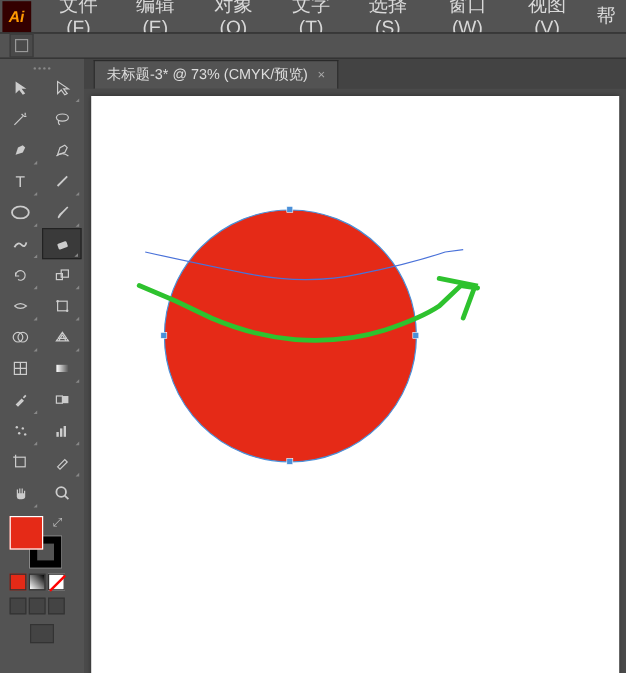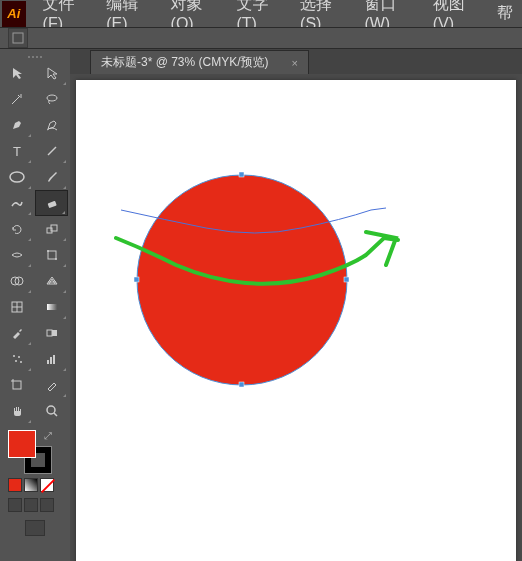--- a/index.html
+++ b/index.html
@@ -1,18 +1,18 @@
 <!DOCTYPE html>
 <html><head>
 <meta charset="utf-8">
 <style>
 *{margin:0;padding:0;box-sizing:border-box;font-family:"Microsoft YaHei",sans-serif;}
 body{background:#4a4a4a;width:522px;height:561px;overflow:hidden;}
 .app{display:flex;flex-direction:column;height:100%;}
-.menubar{height:27px;background:#535353;display:flex;align-items:center;padding-left:2px;}
+.menubar{height:27px;background:#535353;display:flex;align-items:center;padding-left:2px;text-align:center;}
 .ai-logo{width:26px;height:26px;background:#330000;display:flex;align-items:center;justify-content:center;color:#ff9a00;font-weight:bold;font-size:13px;font-style:italic;}
 .menu-items{display:flex;margin-left:8px;height:100%;}
 .menu-item{color:#d8d8d8;font-size:16px;padding:0 9px;display:flex;align-items:center;cursor:default;}
 .control-strip{height:37px;background:#535353;border-top:1px solid #2a2a2a;border-bottom:1px solid #2a2a2a;display:flex;align-items:center;padding-left:8px;}
 .control-btn{width:20px;height:20px;border:1px solid #3a3a3a;background:#4a4a4a;display:flex;align-items:center;justify-content:center;}
 .main{flex:1;display:flex;}
 .toolbox{width:70px;background:#535353;display:flex;flex-direction:column;padding-top:4px;}
 .tool-handle{height:7px;display:flex;align-items:center;justify-content:center;gap:2px;}
 .tool-handle span{width:2px;height:2px;background:#888;border-radius:50%;}
 .tool-grid{display:grid;grid-template-columns:1fr 1fr;}
@@ -30,21 +30,21 @@
 .sw-red{background:#e52a17;}
 .sw-grad{background:linear-gradient(45deg,#fff,#000);}
 .sw-none{background:#fff;position:relative;}
 .sw-none::after{content:"";position:absolute;width:2px;height:18px;background:red;transform:rotate(45deg);left:6px;top:-2px;}
 .mode-row{display:flex;gap:2px;margin-top:6px;margin-left:4px;}
 .mode-btn{width:14px;height:14px;border:1px solid #333;background:#444;}
 .edit-row{display:flex;justify-content:center;margin-top:8px;}
 .edit-btn{width:20px;height:16px;border:1px solid #333;background:#444;}
 .workspace{flex:1;display:flex;flex-direction:column;}
 .tab-bar{height:25px;background:#434343;display:flex;align-items:flex-end;}
-.tab{height:24px;background:#535353;display:flex;align-items:center;padding:0 10px;color:#ddd;font-size:12px;border-top:1px solid #2a2a2a;border-left:1px solid #2a2a2a;border-right:1px solid #2a2a2a;margin-left:20px;gap:15px;}
+.tab{height:24px;background:#535353;display:flex;align-items:center;padding:0 10px;color:#ddd;font-size:12px;border-top:1px solid #2a2a2a;border-left:1px solid #2a2a2a;border-right:1px solid #2a2a2a;margin-left:8px;}
 .tab-close{margin-left:8px;color:#aaa;font-size:11px;}
 .canvas-area{flex:1;background:#4a4a4a;padding:6px;}
 .canvas{width:440px;height:495px;background:#fff;box-shadow:0 0 4px rgba(0,0,0,0.4);position:relative;}
 .artwork{position:absolute;inset:0;}
 .sel-point{fill:#4a90d9;stroke:#fff;stroke-width:0.5;}
 </style>
 </head>
 <body>
 
 <div class="app">

